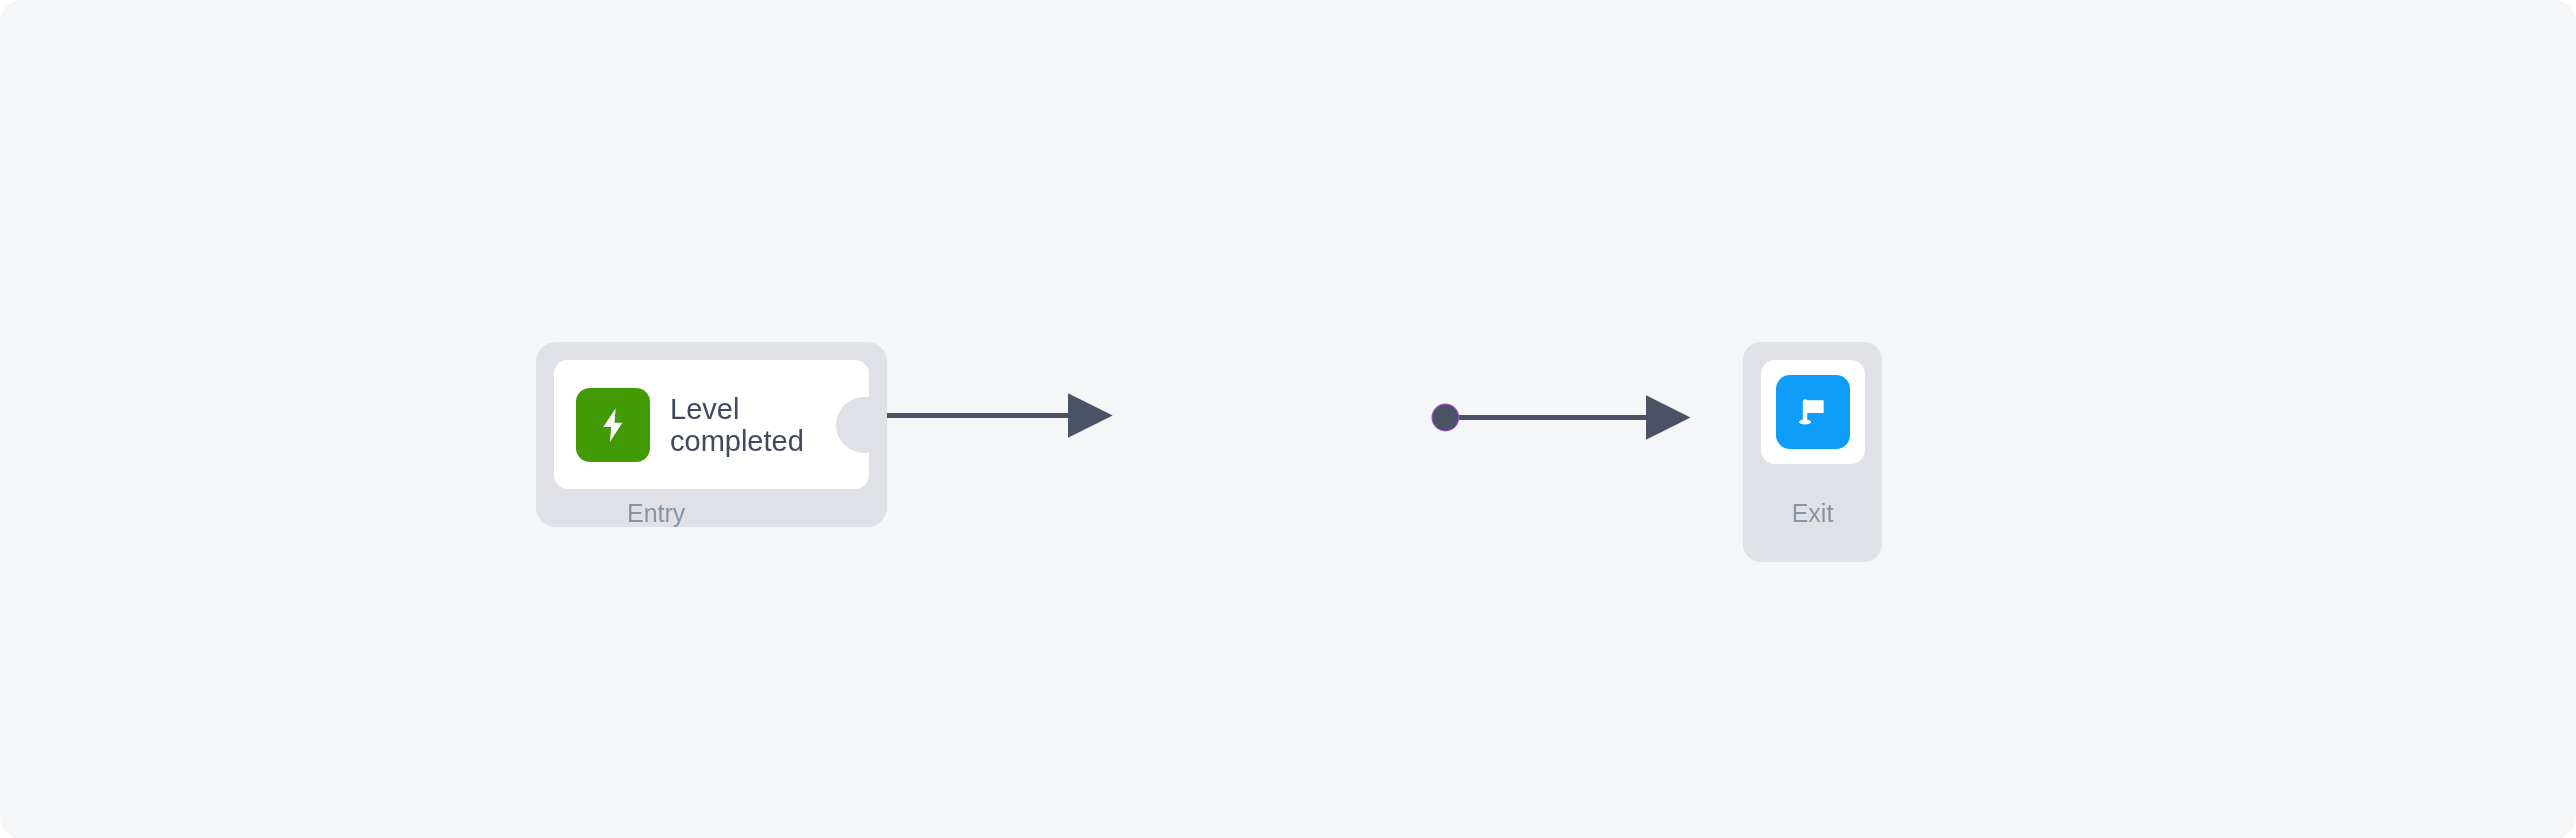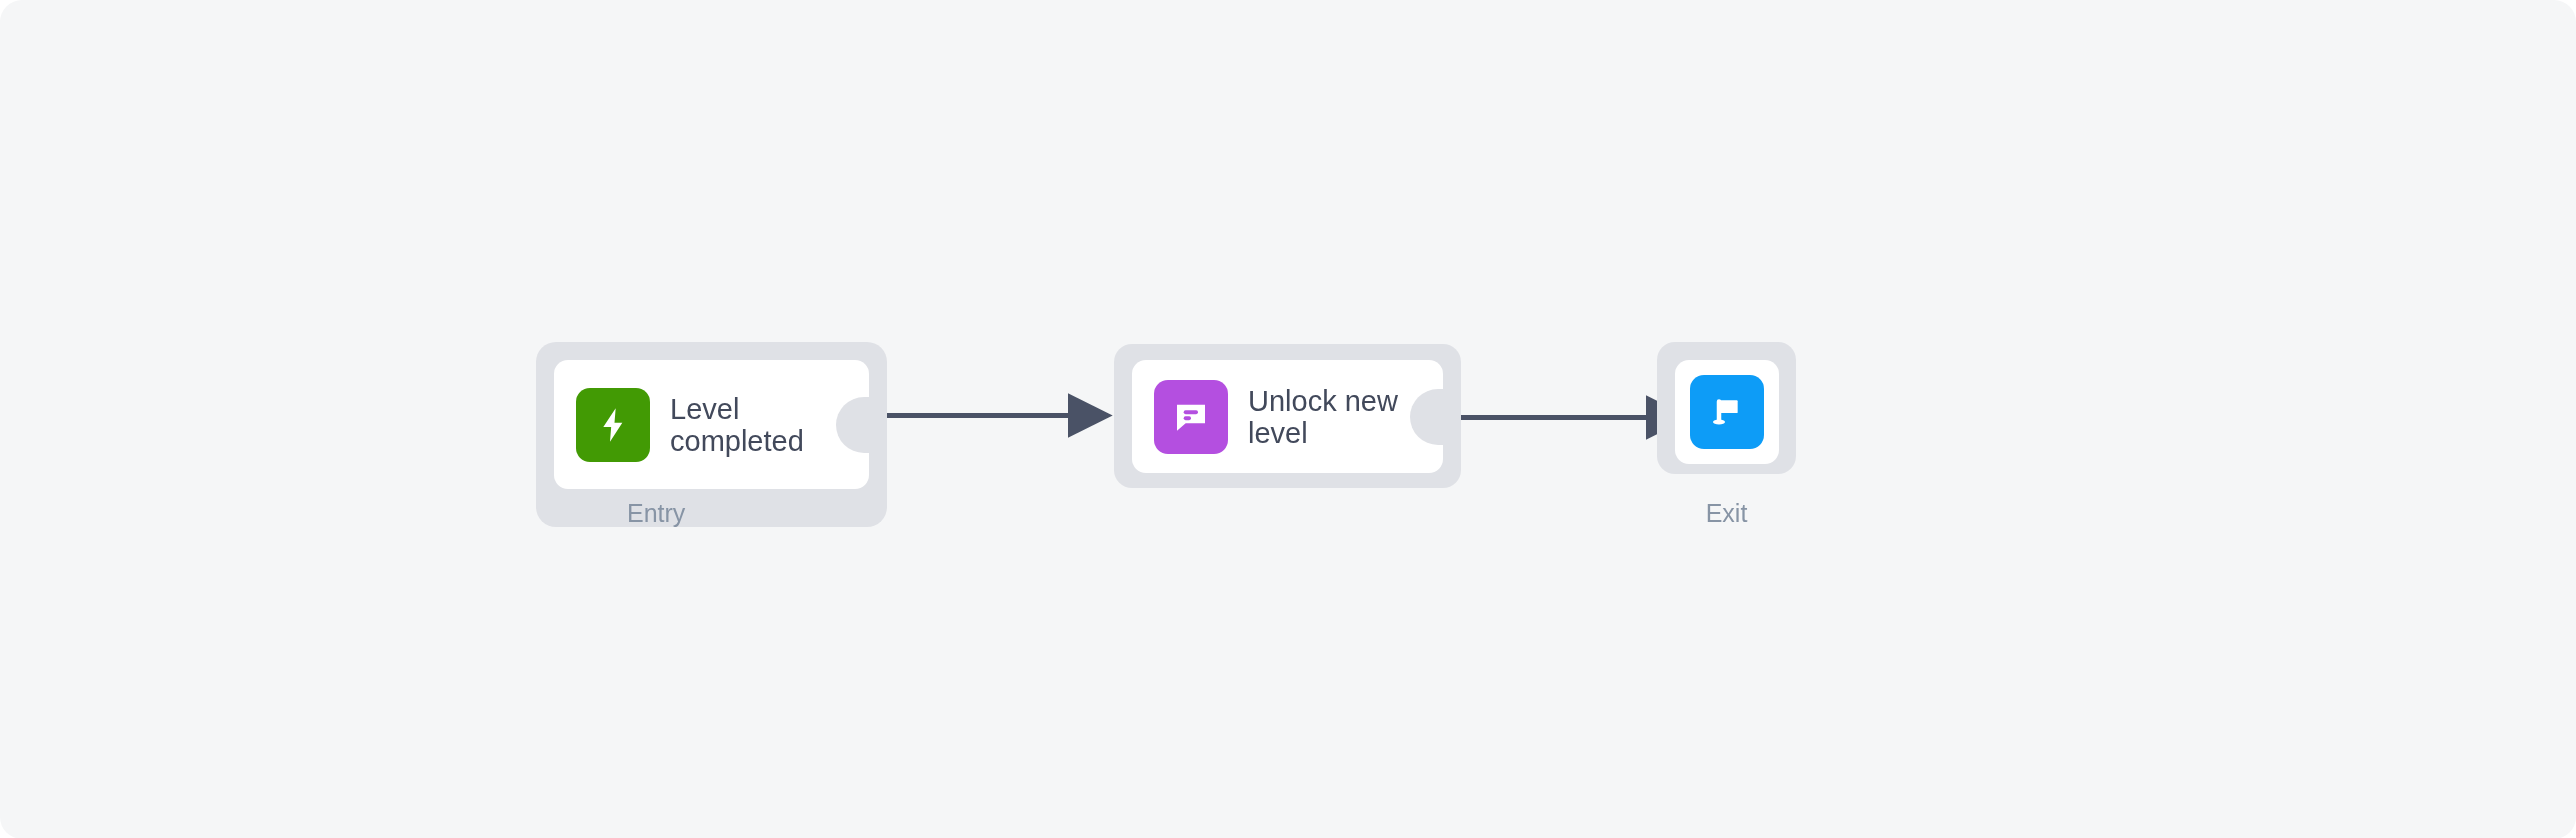--- a/index.html
+++ b/index.html
@@ -102,24 +102,24 @@
   #node-unlock .node-card {
     left: 18px;
     top: 16px;
     width: 311px;
     height: 113px;
     padding-left: 22px;
   }
 
   
   #node-exit {
-    left: 1657px;
+    left: 1743px;
     top: 342px;
     width: 139px;
-    height: 132px;
+    height: 220px;
   }
   #node-exit .node-card {
     left: 18px;
     top: 18px;
     width: 104px;
     height: 104px;
     justify-content: center;
   }
   #node-exit .node-label {
     left: 0;
@@ -181,33 +181,20 @@
         <svg width="40" height="40" viewBox="0 0 24 24" aria-hidden="true">
           <path d="M13.6 2 L6.2 13.2 L10.9 13.2 L10.2 22 L17.6 10.6 L12.9 10.6 Z" fill="#ffffff"></path>
         </svg>
       </div>
       <div class="node-title">Level completed</div>
       <div class="notch"></div>
     </div>
     <div class="node-label">Entry</div>
   </div>
 
-  <div class="node" id="node-unlock">
-    <div class="node-card">
-      <div class="icon-tile" style="background:#b44fe0;">
-        <svg width="40" height="40" viewBox="0 0 24 24" aria-hidden="true">
-          <path d="M3.6 4.6 h16.8 v11.2 h-11.6 l-5.2 4.4 v-4.4 h-0.0 z" fill="#ffffff"></path>
-          <rect x="7.6" y="8.0" width="8.6" height="2.3" rx="1.1" fill="#b44fe0"></rect>
-          <rect x="7.6" y="11.6" width="4.4" height="2.3" rx="1.1" fill="#b44fe0"></rect>
-        </svg>
-      </div>
-      <div class="node-title">Unlock new level</div>
-      <div class="notch"></div>
-    </div>
-  </div>
 
   <div class="node" id="node-exit">
     <div class="node-card">
       <div class="icon-tile" style="background:#0d9cf7;">
         <svg width="40" height="40" viewBox="0 0 24 24" aria-hidden="true">
           <path d="M7.2 4.4 a1.35 1.35 0 0 1 1.35 1.35 v11.1 a1.35 1.35 0 0 1 -2.7 0
                    v-11.1 a1.35 1.35 0 0 1 1.35 -1.35 z" fill="#ffffff"></path>
           <rect x="7.4" y="5.0" width="11.0" height="7.6" rx="0.5" fill="#ffffff"></rect>
           <ellipse cx="7.2" cy="18.0" rx="3.6" ry="1.5" fill="#ffffff"></ellipse>
         </svg>

